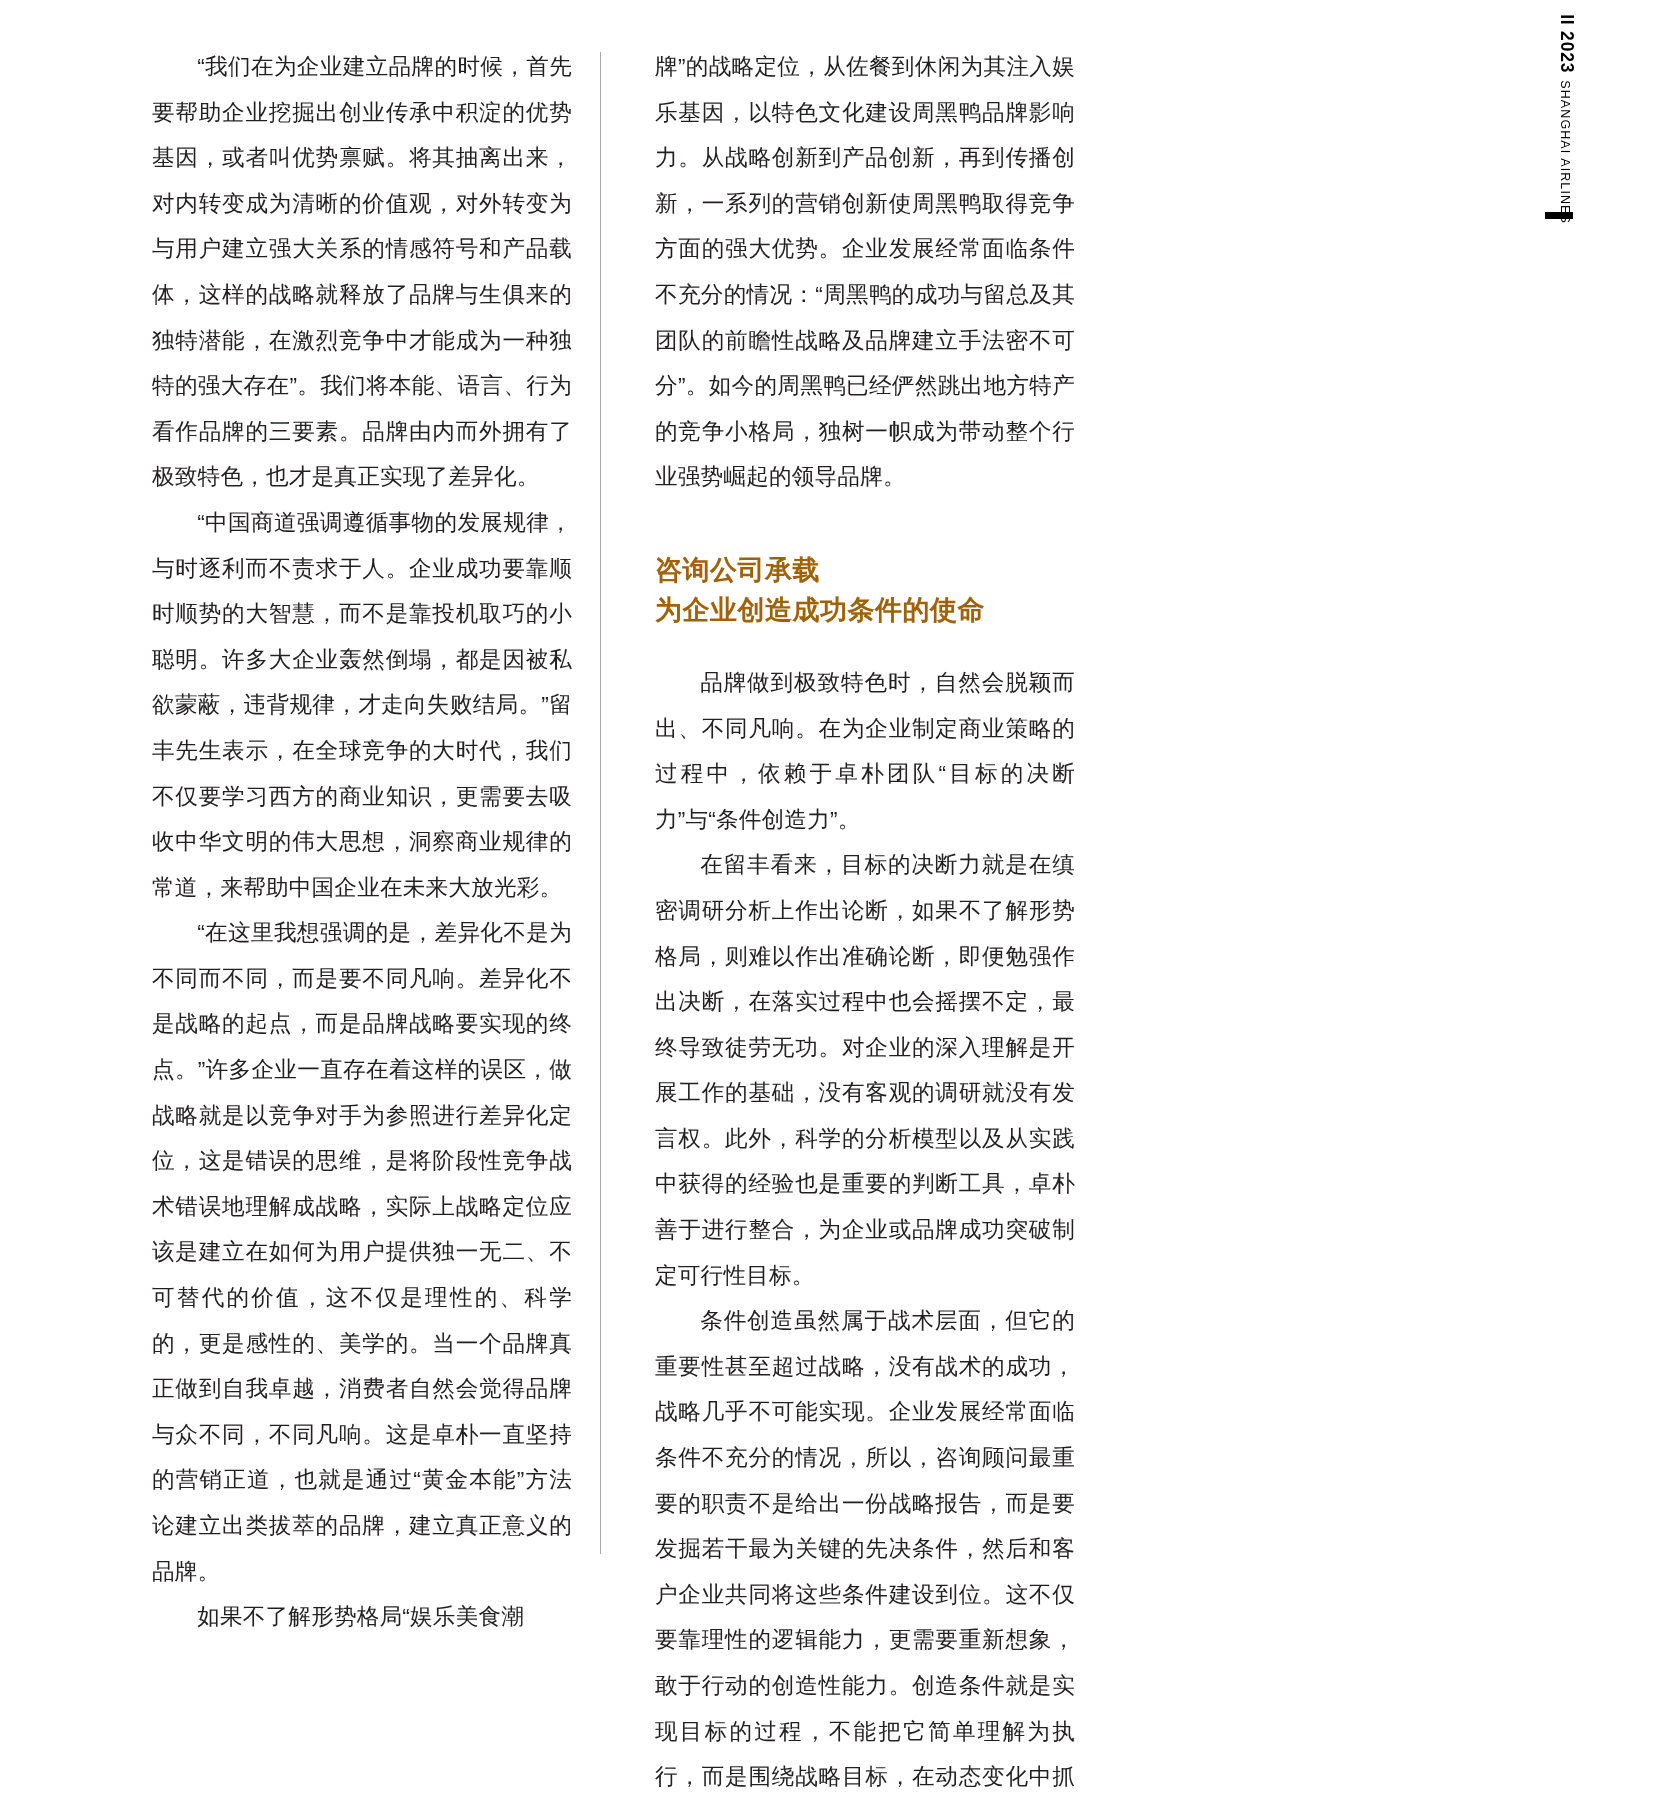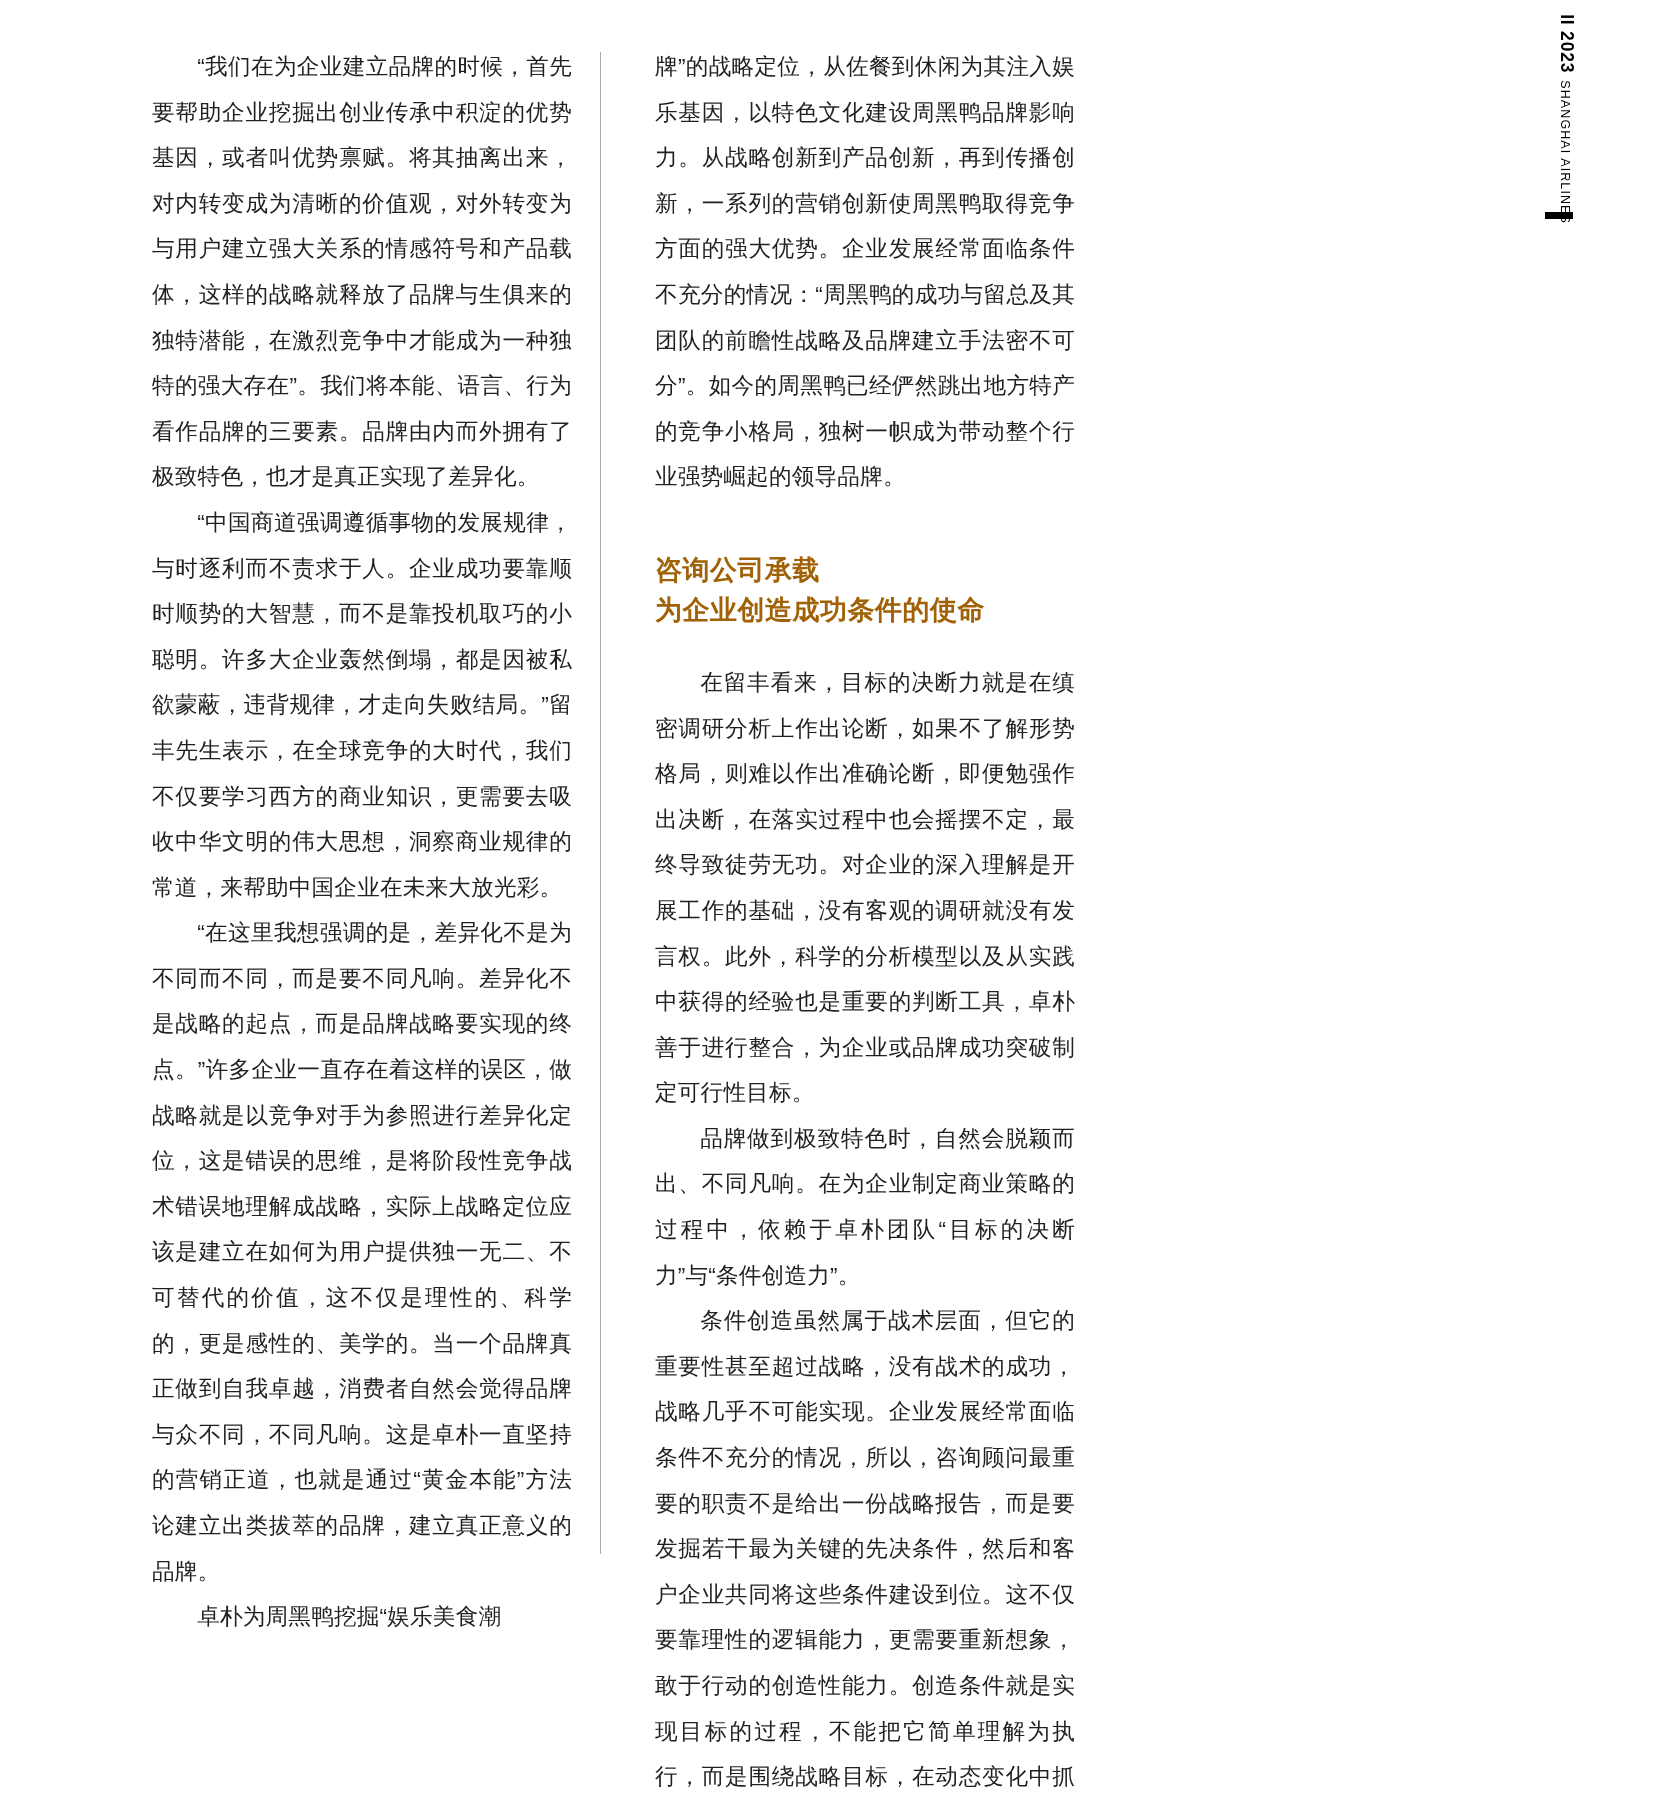--- a/index.html
+++ b/index.html
@@ -117,35 +117,35 @@
 <body>
 
 <div class="page">
 
   <div class="columns">
 
     <div class="col col-left">
       <p class="body-par">“我们在为企业建立品牌的时候，首先要帮助企业挖掘出创业传承中积淀的优势基因，或者叫优势禀赋。将其抽离出来，对内转变成为清晰的价值观，对外转变为与用户建立强大关系的情感符号和产品载体，这样的战略就释放了品牌与生俱来的独特潜能，在激烈竞争中才能成为一种独特的强大存在”。我们将本能、语言、行为看作品牌的三要素。品牌由内而外拥有了极致特色，也才是真正实现了差异化。</p>
       <p class="body-par">“中国商道强调遵循事物的发展规律，与时逐利而不责求于人。企业成功要靠顺时顺势的大智慧，而不是靠投机取巧的小聪明。许多大企业轰然倒塌，都是因被私欲蒙蔽，违背规律，才走向失败结局。”留丰先生表示，在全球竞争的大时代，我们不仅要学习西方的商业知识，更需要去吸收中华文明的伟大思想，洞察商业规律的常道，来帮助中国企业在未来大放光彩。</p>
       <p class="body-par">“在这里我想强调的是，差异化不是为不同而不同，而是要不同凡响。差异化不是战略的起点，而是品牌战略要实现的终点。”许多企业一直存在着这样的误区，做战略就是以竞争对手为参照进行差异化定位，这是错误的思维，是将阶段性竞争战术错误地理解成战略，实际上战略定位应该是建立在如何为用户提供独一无二、不可替代的价值，这不仅是理性的、科学的，更是感性的、美学的。当一个品牌真正做到自我卓越，消费者自然会觉得品牌与众不同，不同凡响。这是卓朴一直坚持的营销正道，也就是通过“黄金本能”方法论建立出类拔萃的品牌，建立真正意义的品牌。</p>
-      <p class="body-par">卓朴为周黑鸭挖掘“娱乐美食潮</p>
+      <p class="body-par">如果不了解形势格局“娱乐美食潮</p>
     </div>
 
     <div class="col-divider"></div>
 
     <div class="col col-right">
       <p class="body-par" style="text-indent:0;">牌”的战略定位，从佐餐到休闲为其注入娱乐基因，以特色文化建设周黑鸭品牌影响力。从战略创新到产品创新，再到传播创新，一系列的营销创新使周黑鸭取得竞争方面的强大优势。企业发展经常面临条件不充分的情况：“周黑鸭的成功与留总及其团队的前瞻性战略及品牌建立手法密不可分”。如今的周黑鸭已经俨然跳出地方特产的竞争小格局，独树一帜成为带动整个行业强势崛起的领导品牌。</p>
 
       <h2 class="section-heading">
         <span class="l1">咨询公司承载</span>
         <span class="l2">为企业创造成功条件的使命</span>
       </h2>
 
+      <p class="body-par">品牌做到极致特色时，自然会脱颖而出、不同凡响。在为企业制定商业策略的过程中，依赖于卓朴团队“目标的决断力”与“条件创造力”。</p>
       <p class="body-par">在留丰看来，目标的决断力就是在缜密调研分析上作出论断，如果不了解形势格局，则难以作出准确论断，即便勉强作出决断，在落实过程中也会摇摆不定，最终导致徒劳无功。对企业的深入理解是开展工作的基础，没有客观的调研就没有发言权。此外，科学的分析模型以及从实践中获得的经验也是重要的判断工具，卓朴善于进行整合，为企业或品牌成功突破制定可行性目标。</p>
-      <p class="body-par">品牌做到极致特色时，自然会脱颖而出、不同凡响。在为企业制定商业策略的过程中，依赖于卓朴团队“目标的决断力”与“条件创造力”。</p>
       <p class="body-par">条件创造虽然属于战术层面，但它的重要性甚至超过战略，没有战术的成功，战略几乎不可能实现。企业发展经常面临条件不充分的情况，所以，咨询顾问最重要的职责不是给出一份战略报告，而是要发掘若干最为关键的先决条件，然后和客户企业共同将这些条件建设到位。这不仅要靠理性的逻辑能力，更需要重新想象，敢于行动的创造性能力。创造条件就是实现目标的过程，不能把它简单理解为执行，而是围绕战略目标，在动态变化中抓住战机，因地制宜，应变施策，坚实地获得阶段性成果，通过阶段成果的叠加，最终水到渠成，实现目标。</p>
 
     </div>
 
   </div>
 
   <div class="side-marker">
     <div class="rule"></div>
     <div class="vtext">
       <span class="year">II 2023</span>

